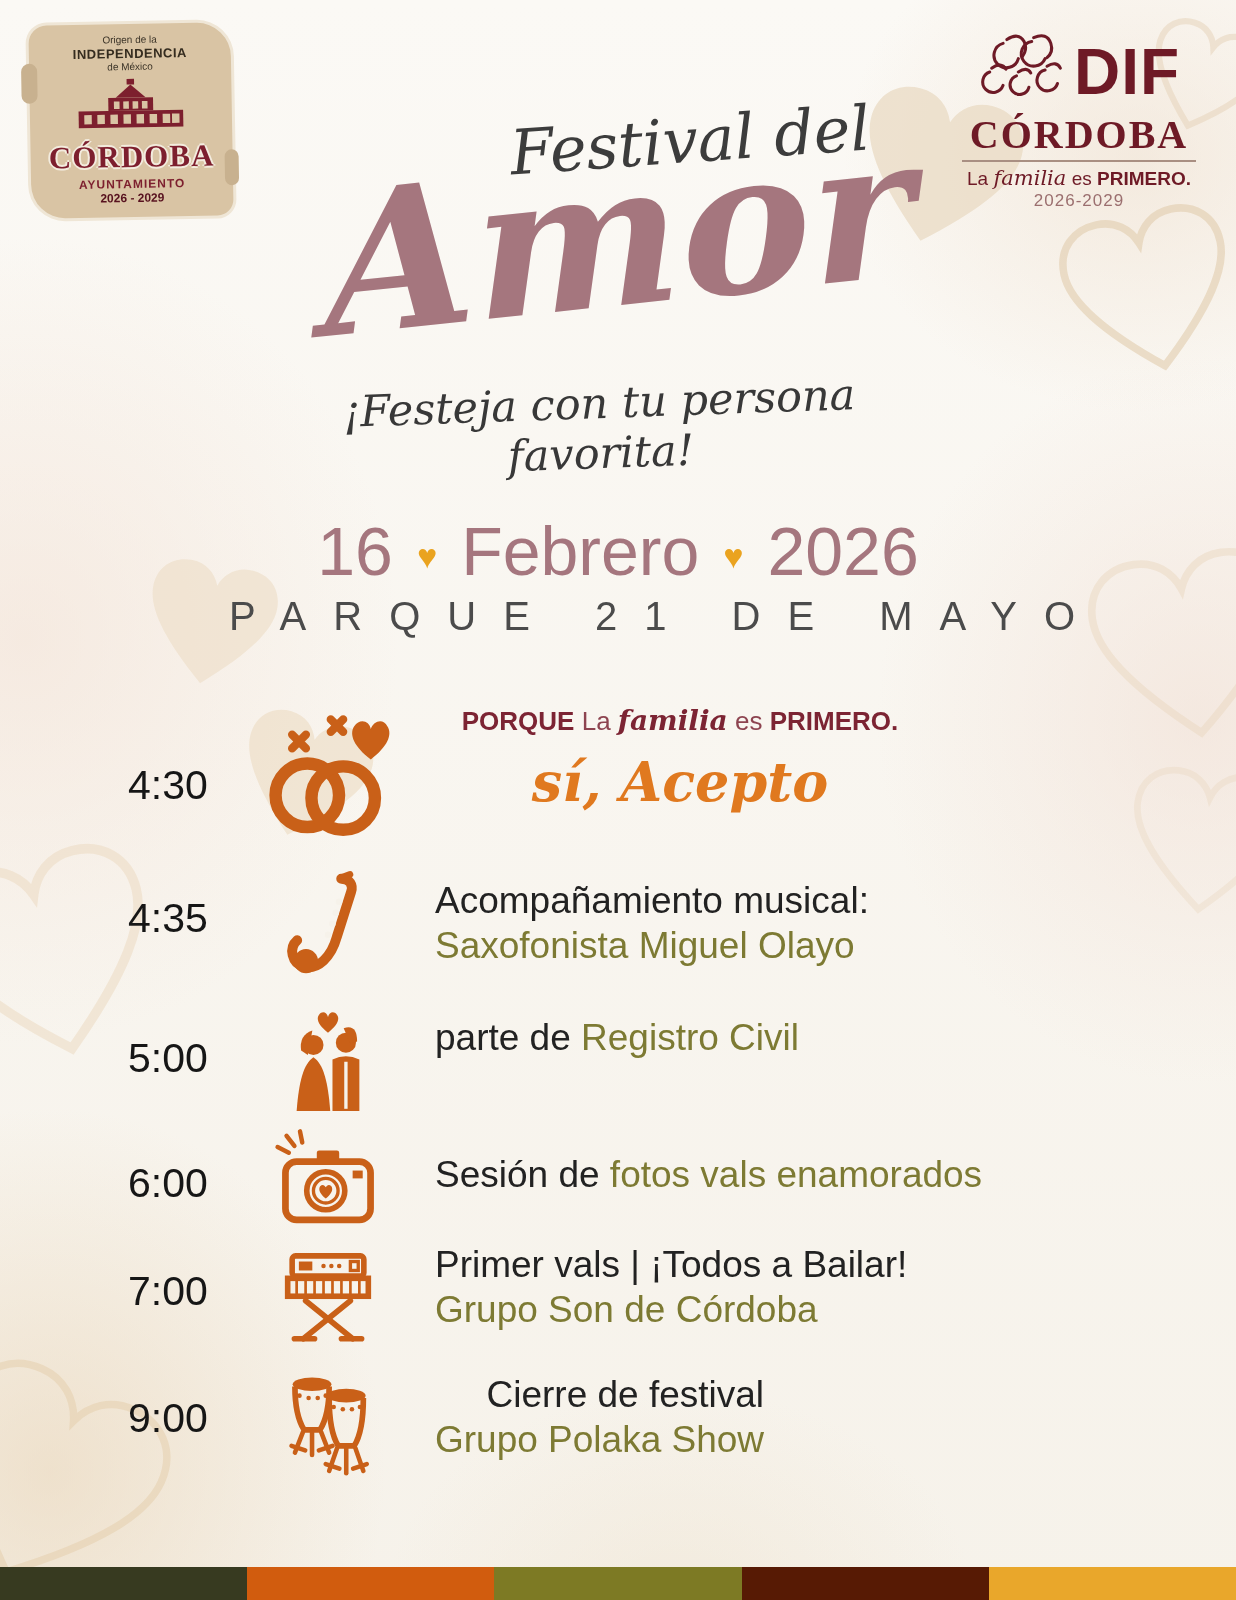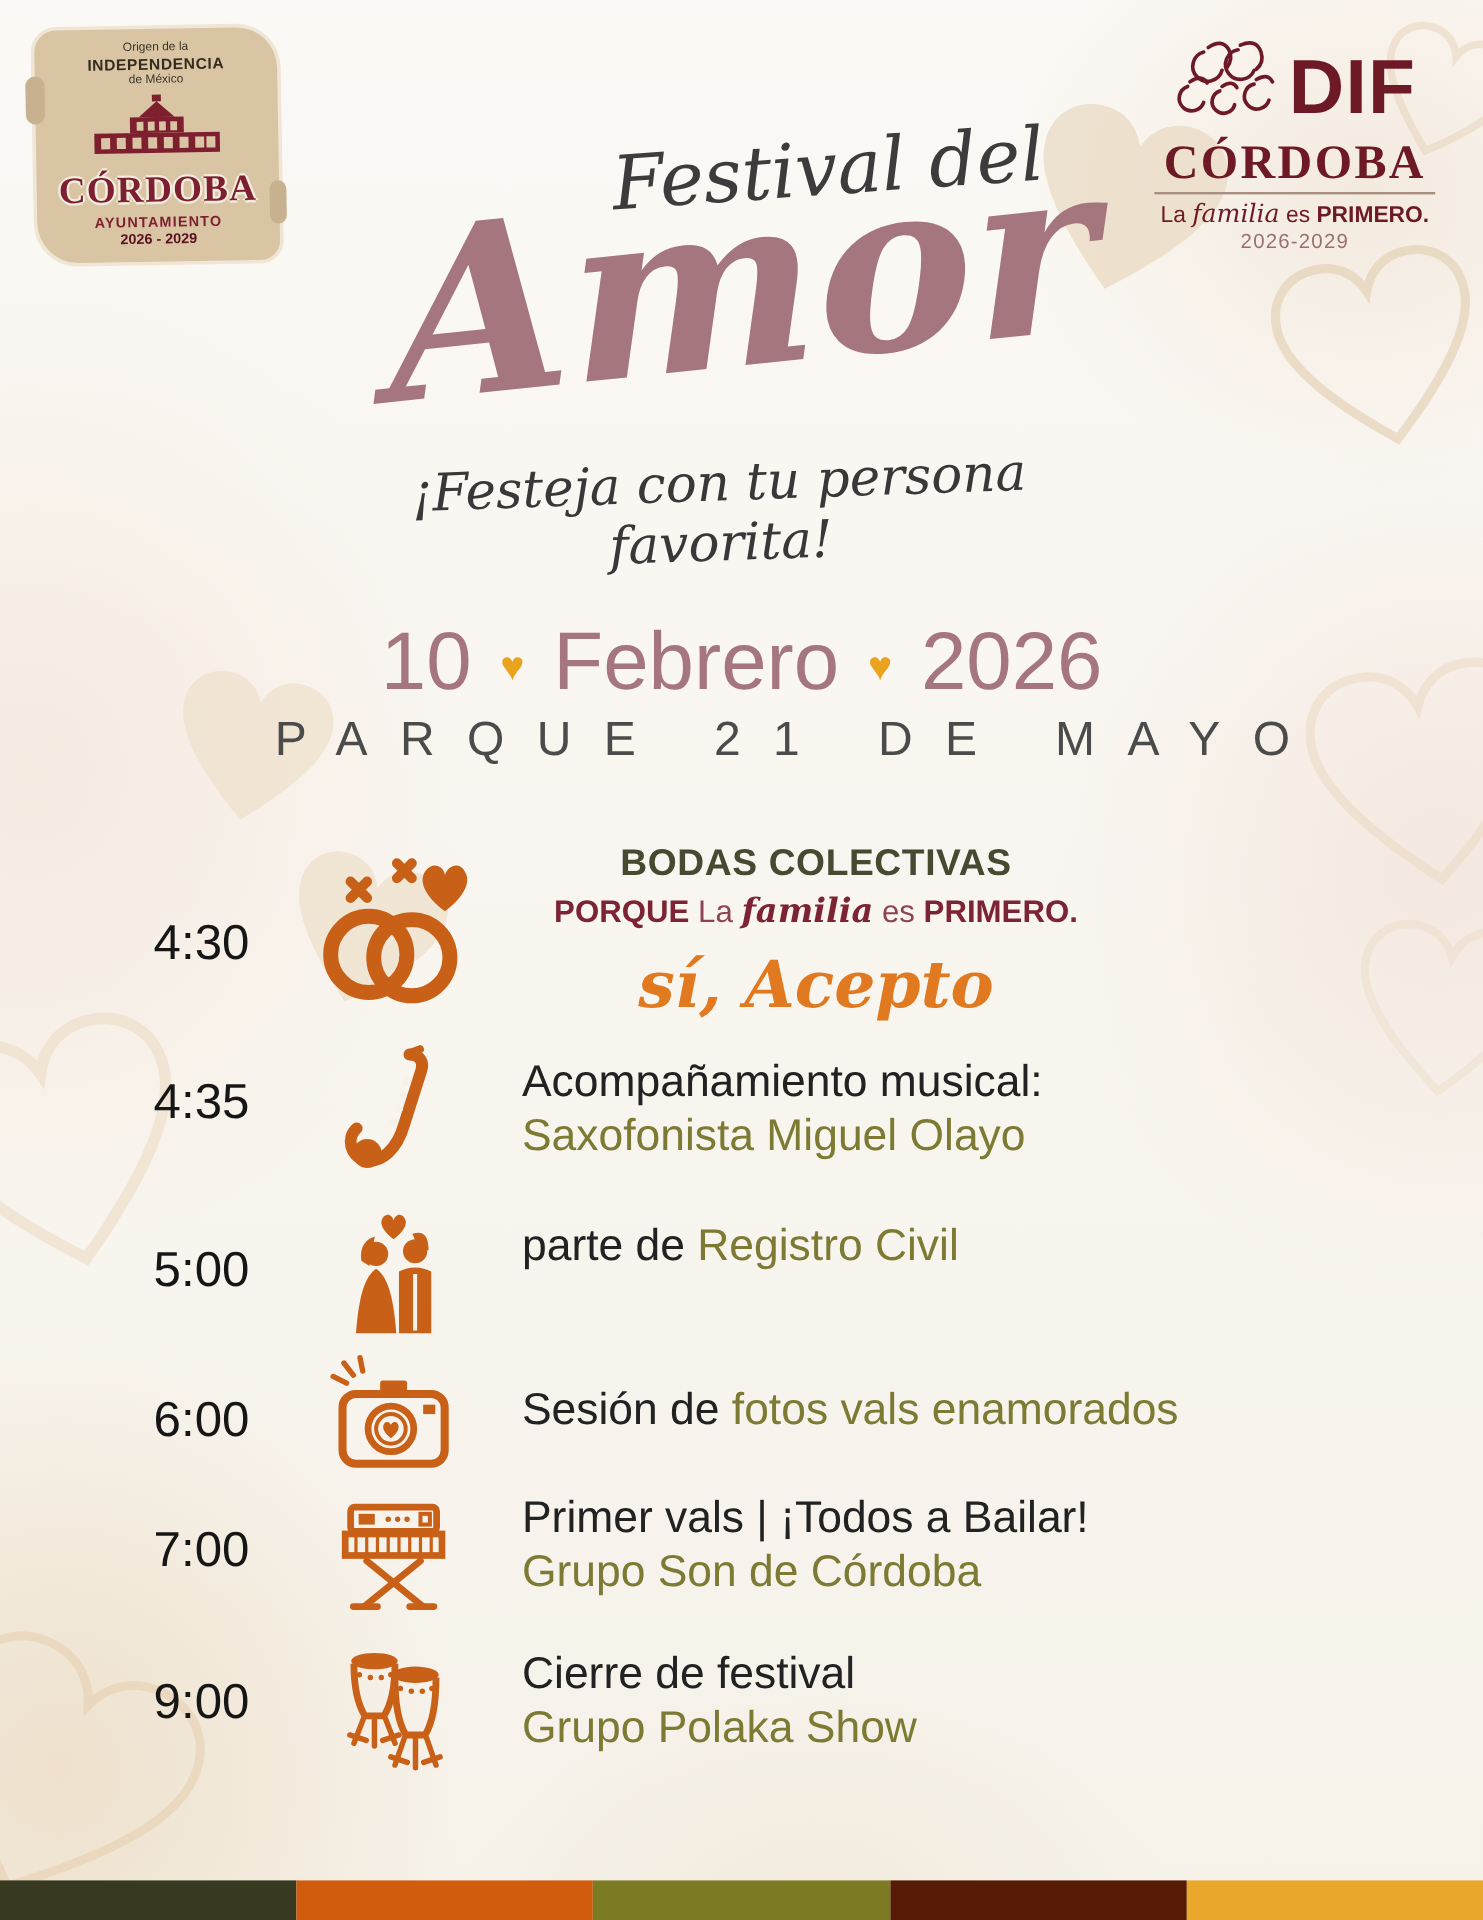--- a/index.html
+++ b/index.html
@@ -47,21 +47,21 @@
   
   .date-row{position:absolute; left:0; top:512px; width:100%; display:flex; justify-content:center; align-items:center; gap:24px;}
   .date-part{font-size:68px; color:#a5767e; font-weight:400;}
   .date-heart{font-size:34px; color:#eaa31f; padding-top:10px;}
   .venue{position:absolute; left:0; top:594px; width:100%; text-align:center;
     font-size:40px; color:#4b4b4b; letter-spacing:27px; text-indent:27px; font-weight:400;padding-left:34px;}
   
   .time{position:absolute; left:128px; font-size:41px; color:#161616;}
   .icon-box{position:absolute; left:255px; width:145px; text-align:center;}
   .txt{position:absolute; left:435px; line-height:1.22;}
-  .l-dark{font-size:37px; color:#222;}
+  .l-dark{font-size:37px; color:#222;text-align:right;}
   .l-olive{font-size:37px; color:#7d7a33;}
   .r1-txt{left:430px; width:500px; text-align:center;}
   .r1-head{font-size:31px; font-weight:800; color:#454a31; letter-spacing:.5px;}
   .r1-sub{font-size:26px; color:#7c2433; margin-top:4px;}
   .r1-sub .bold{font-weight:700;}
   .r1-sub .lt{color:#8d4450;}
   .r1-sub .script{font-size:28px; font-weight:bold;}
   .r1-accept{font-size:54px; color:#e0791f; font-weight:bold; margin-top:12px;}
   
   .stripes{position:absolute; left:0; bottom:0; width:100%; height:33px; display:flex;}
@@ -154,21 +154,21 @@
       <b>PRIMERO.</b>
     </div>
     <div class="dif-years">2026-2029</div>
   </div>
 
   <div class="script t-festival">Festival del</div>
   <div class="script t-amor">Amor</div>
   <div class="script t-tagline">¡Festeja con tu persona favorita!</div>
 
   <div class="date-row">
-    <span class="date-part">10</span>
+    <span class="date-part">16</span>
     <span class="date-heart">♥</span>
     <span class="date-part">Febrero</span>
     <span class="date-heart">♥</span>
     <span class="date-part">2026</span>
   </div>
   <div class="venue">PARQUE 21 DE MAYO</div>
 
   <div class="time" style="top:762px">4:30</div>
   <div class="icon-box" style="top:706px">
     <svg width="138" height="140" viewBox="0 0 100 100">
@@ -177,21 +177,20 @@
         <path d="M52 9 l9 9 M61 9 l-9 9"></path>
       </g>
       <g fill="none" stroke="#c96018" stroke-width="9">
         <circle cx="35" cy="64" r="23"></circle>
         <circle cx="61" cy="66" r="23"></circle>
       </g>
       <path d="M81 38 C69 29 65 20 69 14 C73 8 80 10 81 16 C83 10 90 8 93 14 C97 20 93 29 81 38 Z" fill="#c96018"></path>
     </svg>
   </div>
   <div class="txt r1-txt" style="top:700px">
-    <div class="r1-head">BODAS COLECTIVAS</div>
     <div class="r1-sub">
       <span class="bold">PORQUE</span>
       <span class="lt">La</span>
       <span class="script">familia</span>
       <span class="lt">es</span>
       <span class="bold">PRIMERO.</span>
     </div>
     <div class="script r1-accept">sí, Acepto</div>
   </div>
 

